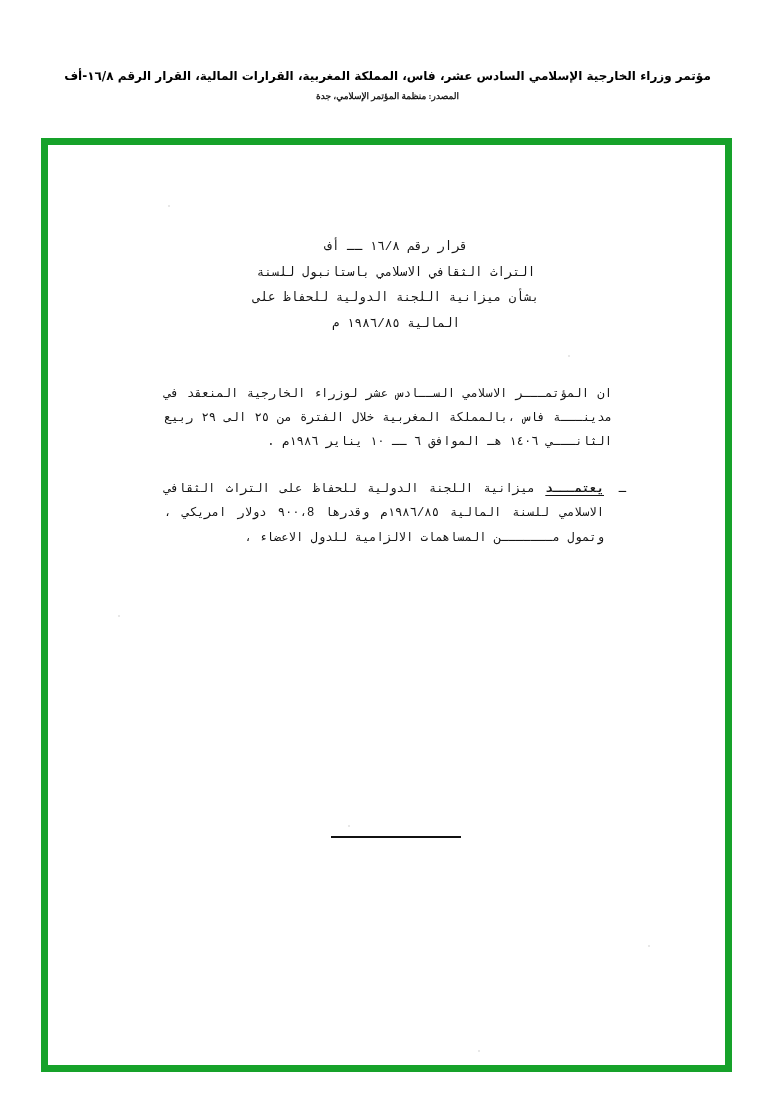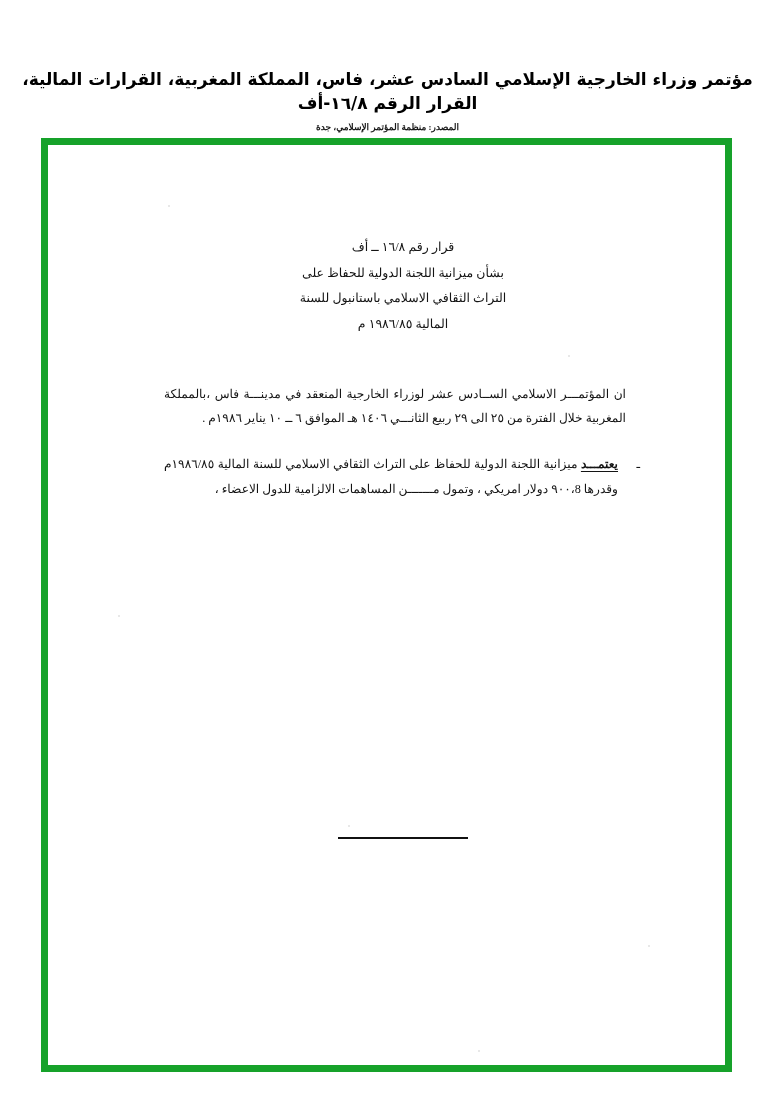--- a/index.html
+++ b/index.html
@@ -18,21 +18,21 @@
   
   .doc-header {
     position: absolute;
     top: 68px;
     left: 0;
     width: 775px;
     text-align: center;
   }
   .doc-header .title {
     font-family: "DejaVu Sans", sans-serif;
-    font-size: 17px;
+    font-size: 12px;
     font-weight: bold;
     color: #000000;
     letter-spacing: 0px;
     line-height: 1.4;
     direction: rtl;
   }
   .doc-header .source {
     margin-top: 6px;
     font-family: Liberation Serif, serif;
     font-size: 9px;
@@ -65,23 +65,23 @@
     background: #c9c9c9;
     border-radius: 50%;
     opacity: 0.55;
   }
 
   
   .page-body {
     position: absolute;
     top: 90px;
     left: 0;
-    right: 3px;
+    right: 17px;
     direction: rtl;
-    font-family: Liberation Serif, serif;
+    font-family: Liberation Mono, monospace;
     color: #141414;
     margin-left: 36px;
   }
 
   .heading-block {
     text-align: center;
     font-size: 12.5px;
     line-height: 2.05;
     letter-spacing: 0.6px;
     margin-bottom: 44px;
@@ -146,22 +146,22 @@
     <div class="speck" style="left:520px;top:210px;width:2px;height:2px;"></div>
     <div class="speck" style="left:300px;top:680px;width:2px;height:2px;"></div>
     <div class="speck" style="left:600px;top:800px;width:2px;height:2px;"></div>
     <div class="speck" style="left:70px;top:470px;width:2px;height:2px;"></div>
     <div class="speck" style="left:430px;top:905px;width:2px;height:2px;"></div>
 
     <div class="page-body">
 
       <div class="heading-block">
         <span class="hline">قرار رقم ١٦/٨ ــ أف</span>
+        <span class="hline">التراث الثقافي الاسلامي باستانبول للسنة</span>
         <span class="hline">بشأن ميزانية اللجنة الدولية للحفاظ على</span>
-        <span class="hline">التراث الثقافي الاسلامي باستانبول للسنة</span>
         <span class="hline">المالية ١٩٨٦/٨٥ م</span>
       </div>
 
       <p class="para">
         <span>ان المؤتمـــر الاسلامي الســادس عشر لوزراء الخارجية المنعقد في مدينـــة فاس ،بالمملكة المغربية خلال الفترة من ٢٥ الى ٢٩ ربيع الثانـــي ١٤٠٦ هـ الموافق ٦ ــ ١٠ يناير ١٩٨٦م .</span>
       </p>
 
 
 
       <p class="para indent-more para-dash">

